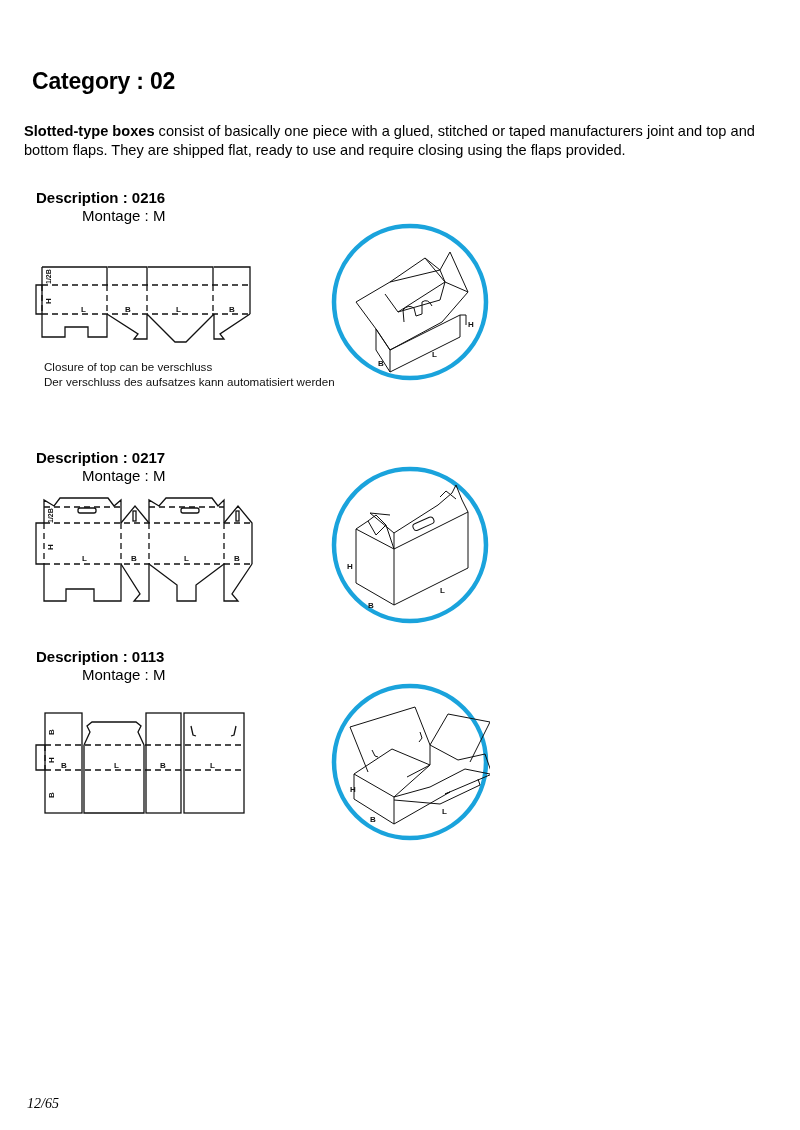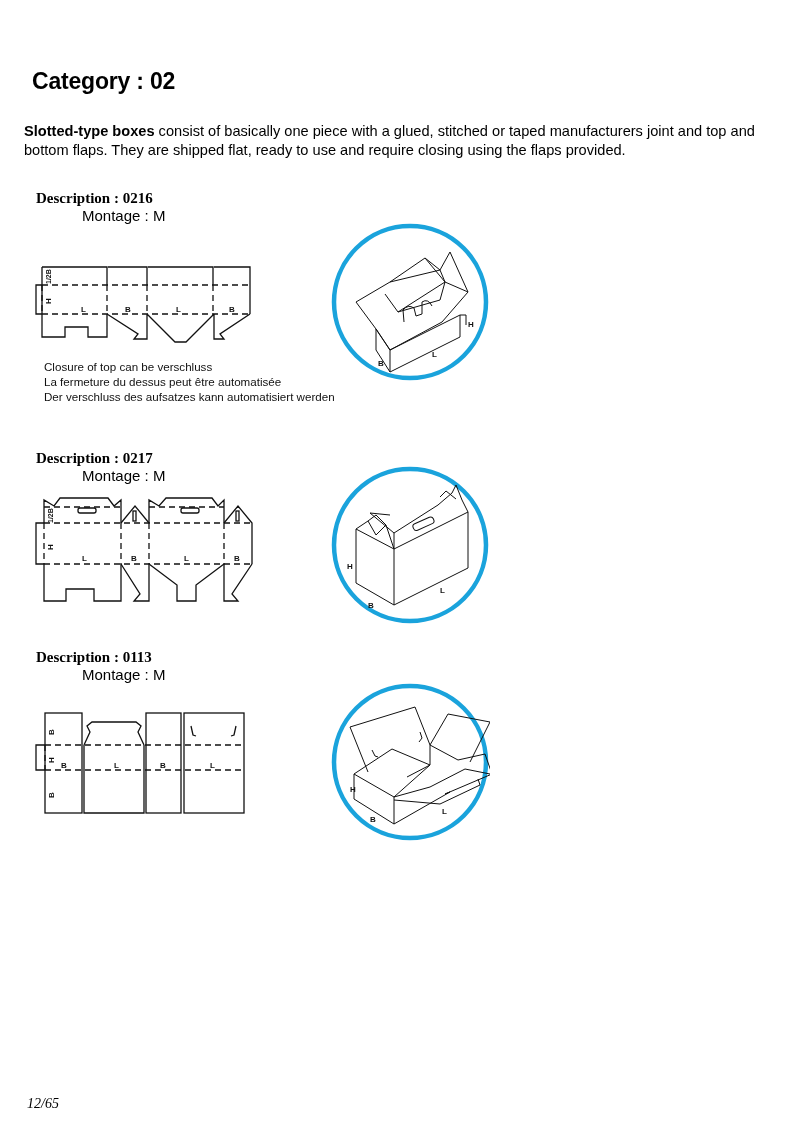--- a/index.html
+++ b/index.html
@@ -1,21 +1,21 @@
 <!DOCTYPE html>
 <html><head>
 <meta charset="utf-8">
 <style>
   html, body { margin:0; padding:0; background:#fff; }
   body { width:800px; height:1130px; position:relative; overflow:hidden; font-family:"Liberation Sans", sans-serif; color:#000; }
   .title { position:absolute; left:24px; top:60px; font-size:23px; font-weight:bold; margin:8px; letter-spacing:-0.2px; }
   .intro { position:absolute; left:24px; top:122px; width:760px; font-size:14.6px; line-height:19px; margin:0; }
   .intro b { font-weight:bold; }
   .desc { position:absolute; left:36px; font-size:15px; line-height:18px; }
-  .desc .d-title { font-weight:bold; display:block;font-family:Liberation Serif, serif; }
+  .desc .d-title { font-weight:bold; display:block; }
   .desc .d-mont { display:block;margin-left:46px; }
   .diagram { position:absolute; }
   .notes { position:absolute; left:44px; top:359px; font-size:11.6px; line-height:15px; color:#111; }
   .notes div { white-space:nowrap; }
   .pagenum { position:absolute; left:27px; top:1096px; font-family:"Liberation Serif", serif; font-size:14px;font-style:italic; }
   svg text { font-family:"Liberation Sans", sans-serif; font-weight:bold; }
 </style>
 </head>
 <body>
 
@@ -48,21 +48,20 @@
     <text x="91" y="50">B</text>
     <text x="142" y="50">L</text>
     <text x="195" y="50">B</text>
     <text x="0" y="0" transform="translate(17 42) rotate(-90)">H</text>
     <text x="0" y="0" transform="translate(17 22) rotate(-90)" font-size="7">1/2B</text>
   </g>
 </svg>
 
 <div class="notes">
   <div>Closure of top can be verschluss</div>
-  <div>La fermeture du dessus peut être automatisée</div>
   <div>Der verschluss des aufsatzes kann automatisiert werden</div>
 </div>
 
 <svg class="diagram" style="left:330px;top:222px;" width="160" height="160" viewBox="0 0 160 160">
   <circle cx="80" cy="80" r="76" fill="none" stroke="#1aa3dc" stroke-width="4.5"></circle>
   <g fill="none" stroke="#111" stroke-width="1">
     <path d="M26 80 L60 60 L95 36 L115 60 L138 70 L112 100 L60 128 L46 107 L26 80"></path>
     <path d="M60 60 L110 48 L120 30 L138 70"></path>
     <path d="M95 36 L110 48 L115 60 L68 90 L55 72"></path>
     <path d="M68 90 L110 78 L115 60"></path>

